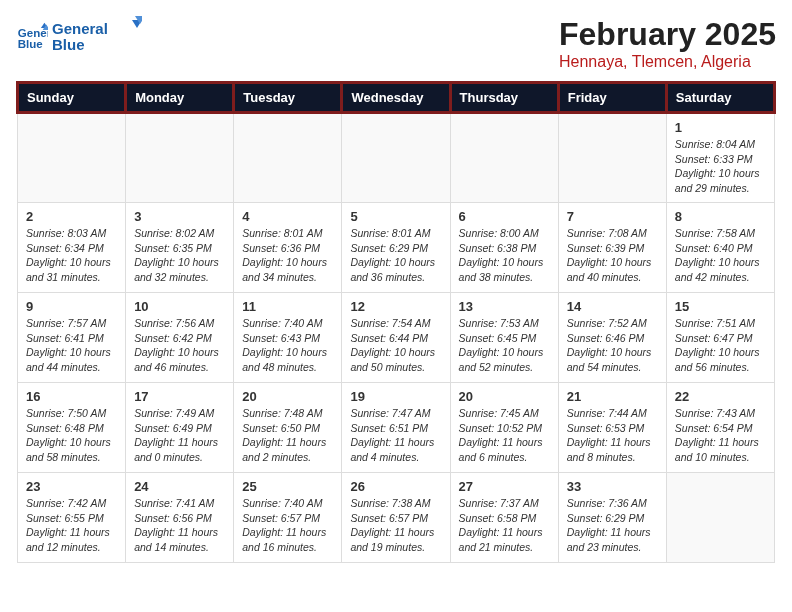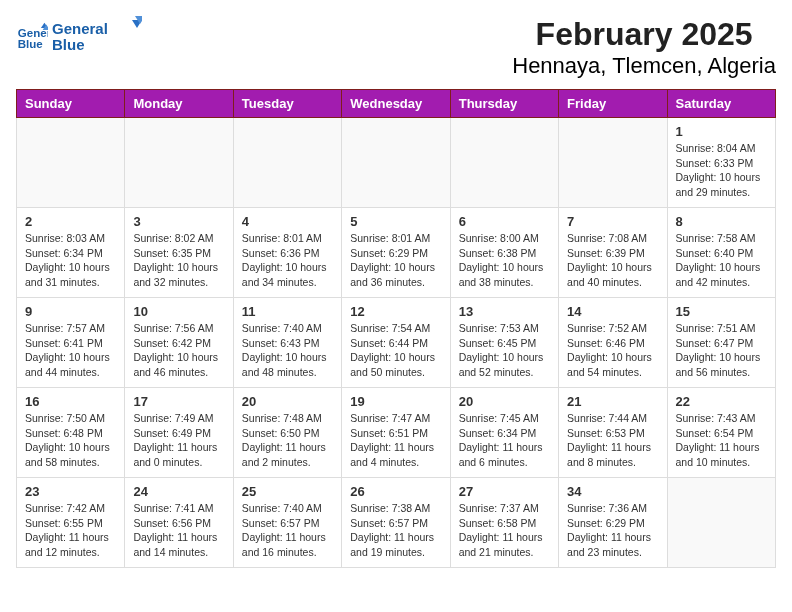--- a/index.html
+++ b/index.html
@@ -19,43 +19,43 @@
     .logo {
       display: flex;
       align-items: center;
       gap: 4px;
     }
     .logo-icon {
       width: 32px;
       height: 32px;
     }
     .title-block {
-      text-align: center;
+      text-align: left;
     }
     .month-title {
       font-size: 32px;
       font-weight: bold;
       color: #222;
     }
     .location-title {
-      font-size: 22px;
-      color: #000000;
+      font-size: 16px;
+      color: #b91c1c;
     }
     table {
       width: 100%;
       border-collapse: collapse;
     }
     th {
-      background: #a21caf;
+      background: #0f172a;
       color: #fff;
       text-align: left;
       padding: 6px 8px;
       font-size: 13px;
       font-weight: bold;
-      border: 1px solid #7f1d1d;
+      border: 3px solid #7f1d1d;
     }
     td {
       vertical-align: top;
       padding: 6px 8px;
       border: 1px solid #ddd;
       font-size: 11px;
       color: #333;
       width: calc(100% / 7);
       min-height: 80px;
       height: 80px;
@@ -65,20 +65,21 @@
     }
     .day-num {
       font-weight: bold;
       font-size: 13px;
       margin-bottom: 2px;
     }
     .day-info {
       font-size: 10.5px;
       line-height: 1.4;
       color: #333;
+      font-style: italic;
     }
     td.empty {
       background: #f9f9f9;
     }
   </style>
 </head>
 <body>
 
 <div class="header">
   <div class="logo">
@@ -239,21 +240,21 @@
         </td>
         <td>
           <div class="day-num">19</div>
           <div class="day-info">Sunrise: 7:47 AM
 Sunset: 6:51 PM
 Daylight: 11 hours and 4 minutes.</div>
         </td>
         <td>
           <div class="day-num">20</div>
           <div class="day-info">Sunrise: 7:45 AM
-Sunset: 6:34 PM
+Sunset: 10:52 PM
 Daylight: 11 hours and 6 minutes.</div>
         </td>
         <td>
           <div class="day-num">21</div>
           <div class="day-info">Sunrise: 7:44 AM
 Sunset: 6:53 PM
 Daylight: 11 hours and 8 minutes.</div>
         </td>
         <td>
           <div class="day-num">22</div>
@@ -287,21 +288,21 @@
 Sunset: 6:57 PM
 Daylight: 11 hours and 19 minutes.</div>
         </td>
         <td>
           <div class="day-num">27</div>
           <div class="day-info">Sunrise: 7:37 AM
 Sunset: 6:58 PM
 Daylight: 11 hours and 21 minutes.</div>
         </td>
         <td>
-          <div class="day-num">34</div>
+          <div class="day-num">33</div>
           <div class="day-info">Sunrise: 7:36 AM
 Sunset: 6:29 PM
 Daylight: 11 hours and 23 minutes.</div>
         </td>
         <td class="empty"></td>
       </tr>
     </tbody>
 </table>
 
 </body></html>

